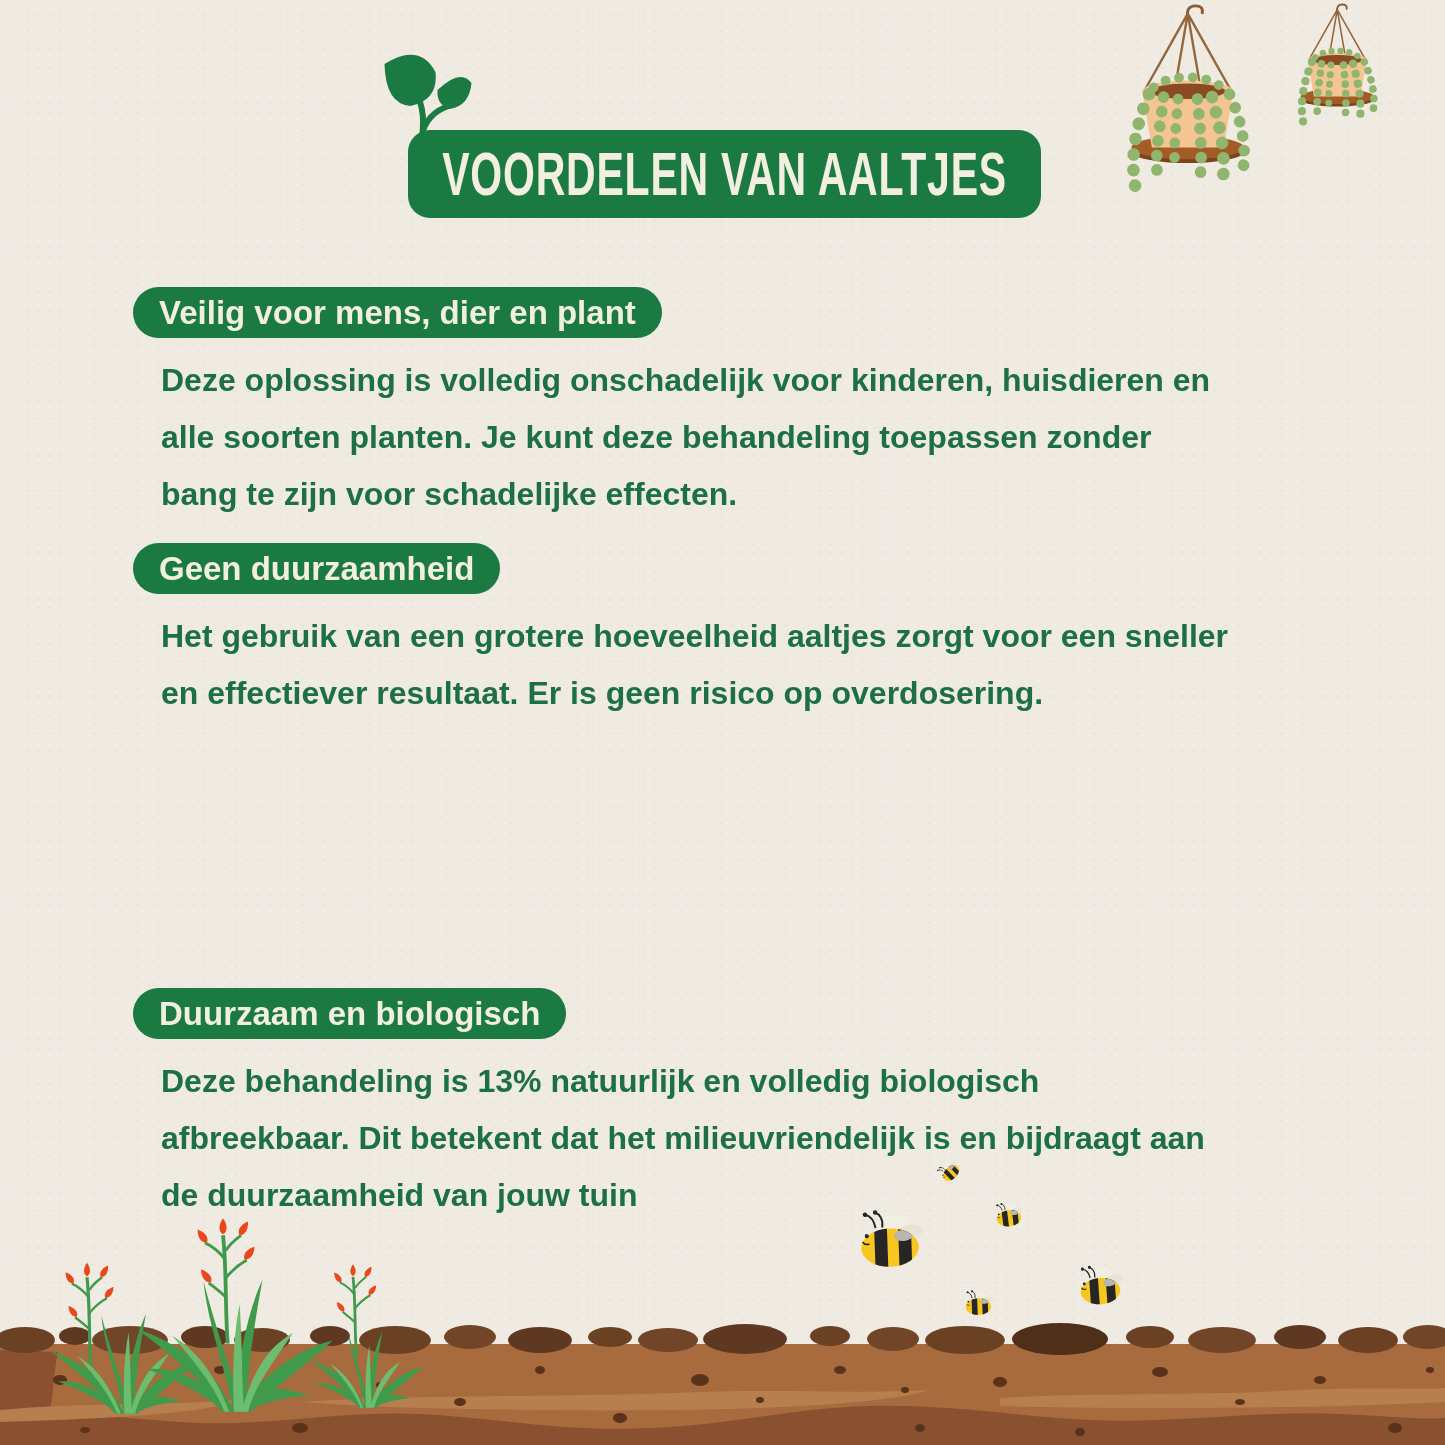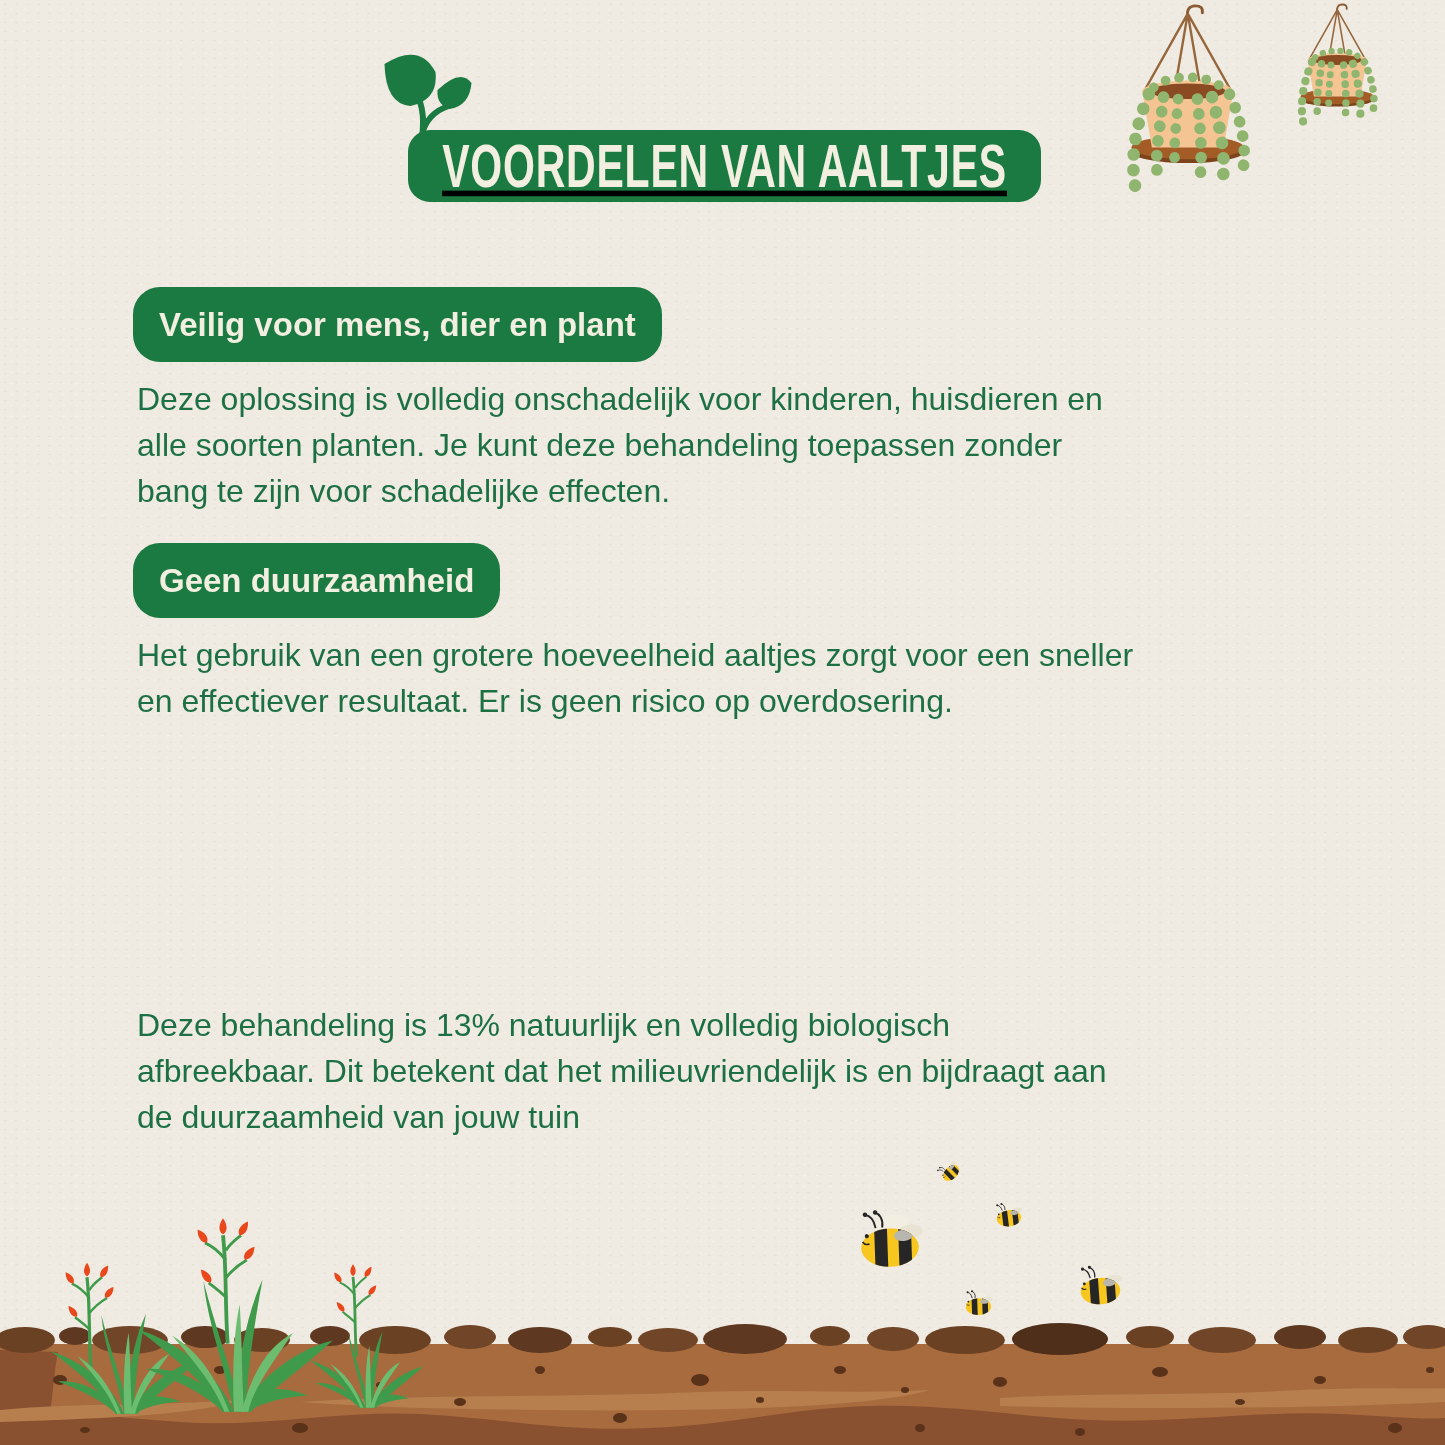--- a/index.html
+++ b/index.html
@@ -7,38 +7,38 @@
     position:relative;width:1445px;height:1445px;overflow:hidden;
     background:
       radial-gradient(rgba(198,186,168,.18) 1px, transparent 1.4px),
       radial-gradient(rgba(255,255,255,.25) 1px, transparent 1.4px),
       var(--background,#f0ebe2);
     background-size:11px 9px,13px 11px;
     background-position:0 0,5px 4px;
     font-family:"Liberation Sans",sans-serif;
   }
   .banner{
-    position:absolute;left:408px;top:130px;width:633px;height:72px;
+    position:absolute;left:408px;top:130px;width:633px;height:88px;
     background:var(--green-dark,#1b7a41);border-radius:22px;
-    display:flex;align-items:center;justify-content:center;text-decoration:underline;
+    display:flex;align-items:center;justify-content:center;
   }
   .banner-title{
     color:var(--pill-text,#f2eee0);font-weight:bold;font-size:54px;
     letter-spacing:1px;white-space:nowrap;transform:scale(.76,1.12);
   }
   .section{position:absolute;left:133px;width:1270px;}
   .pill{
-    display:inline-flex;align-items:center;height:51px;padding:12px 26px;
+    display:inline-flex;align-items:center;height:51px;padding:0 26px;
     background:var(--green-dark,#1b7a41);border-radius:27px;
     color:var(--pill-text,#f2eee0);font-weight:bold;font-size:33px;
     white-space:nowrap;
   }
   .body-text{
-    margin:14px 0 0 4px;color:var(--text-green,#1d7044);
-    font-size:32px;line-height:46px;white-space:pre-line;
+    margin:14px 0 0 28px;color:var(--text-green,#1d7044);
+    font-size:32px;line-height:57px;white-space:pre-line;font-weight:bold;
   }
   .deco{position:absolute;}
 </style>
 </head>
 <body>
 
 <div id="canvas">
 
   <svg width="0" height="0" style="position:absolute" aria-hidden="true">
     <defs>
@@ -128,20 +128,21 @@
   </div>
 
   <div class="section" style="top:543px">
     <div class="pill">Geen duurzaamheid</div>
     <div class="body-text">Het gebruik van een grotere hoeveelheid aaltjes zorgt voor een sneller
 en effectiever resultaat. Er is geen risico op overdosering.</div>
   </div>
 
 
   <div class="section" style="top:988px">
+    <div class="pill">Duurzaam en biologisch</div>
     <div class="body-text">Deze behandeling is 13% natuurlijk en volledig biologisch
 afbreekbaar. Dit betekent dat het milieuvriendelijk is en bijdraagt aan
 de duurzaamheid van jouw tuin</div>
   </div>
 
   <svg class="deco" style="left:830px;top:1160px" width="320" height="175" viewBox="0 0 320 175">
     <use href="#sym-bee" transform="translate(108,2) scale(0.26) rotate(-32 50 42)"></use>
     <use href="#sym-bee" transform="translate(162,44) scale(0.34) rotate(5 50 42)"></use>
     <use href="#sym-bee" transform="translate(20,54) scale(0.8) rotate(10 50 42)"></use>
     <use href="#sym-bee" transform="translate(131,132) scale(0.35) rotate(10 50 42)"></use>

